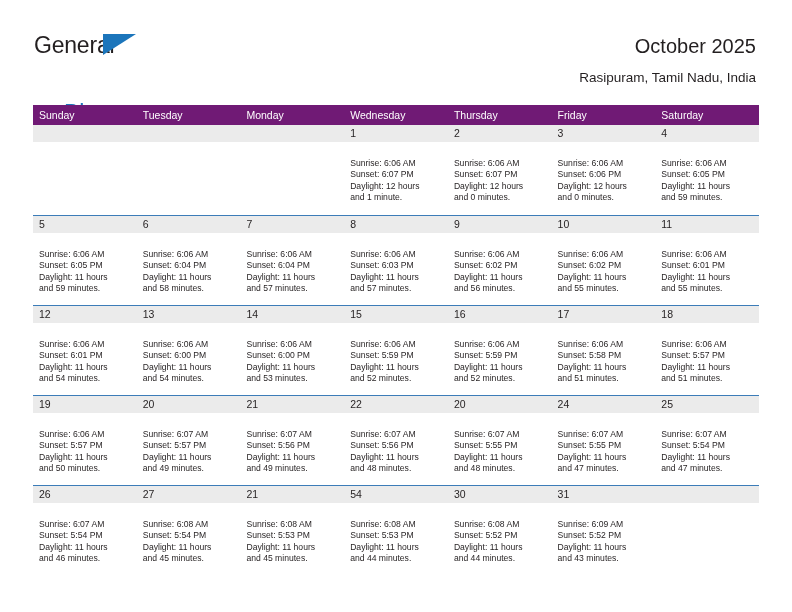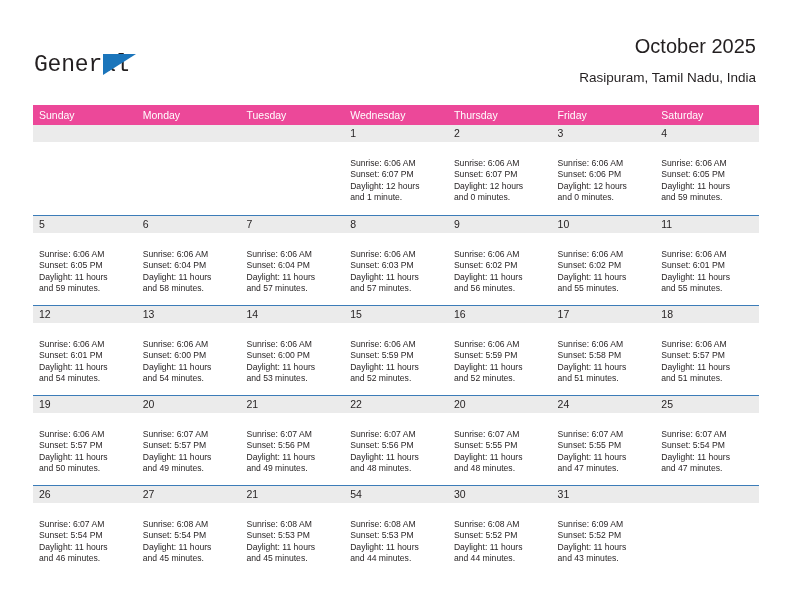--- a/index.html
+++ b/index.html
@@ -25,24 +25,23 @@
   .header {
     position: absolute;
     left: 0;
     top: 0;
     width: 792px;
     height: 105px;
   }
   .logo {
     position: absolute;
     left: 34px;
-    top: 52px;
+    top: 32px;
     width: 140px;
     height: 52px;
-    font-family: Liberation Mono, monospace;
   }
   .logo-general {
     position: absolute;
     left: 0;
     top: 0;
     font-size: 23px;
     line-height: 26px;
     color: #231f20;
     letter-spacing: -0.2px;
   }
@@ -88,21 +87,21 @@
 
   
   .calendar {
     position: absolute;
     left: 33px;
     top: 105px;
     width: 726px;
   }
   .weekdays {
     display: flex;
-    background: #ec4899;
+    background: #701a75;
     height: 20px;
   }
   .weekday {
     flex: 1 1 0;
     color: #ffffff;
     font-size: 10.5px;
     line-height: 20px;
     padding-left: 6px;
     box-sizing: border-box;
     white-space: nowrap;
@@ -162,22 +161,22 @@
       <h1 class="cal-title">October 2025</h1>
       <h2 class="cal-subtitle">Rasipuram, Tamil Nadu, India</h2>
     </div>
 
   </div>
 
   <div class="calendar">
 
     <div class="weekdays">
       <div class="weekday">Sunday</div>
+      <div class="weekday">Tuesday</div>
       <div class="weekday">Monday</div>
-      <div class="weekday">Tuesday</div>
       <div class="weekday">Wednesday</div>
       <div class="weekday">Thursday</div>
       <div class="weekday">Friday</div>
       <div class="weekday">Saturday</div>
     </div>
 
     <div class="week first">
       <div class="day empty">
         <div class="day-number"></div>
         <div class="day-info">

